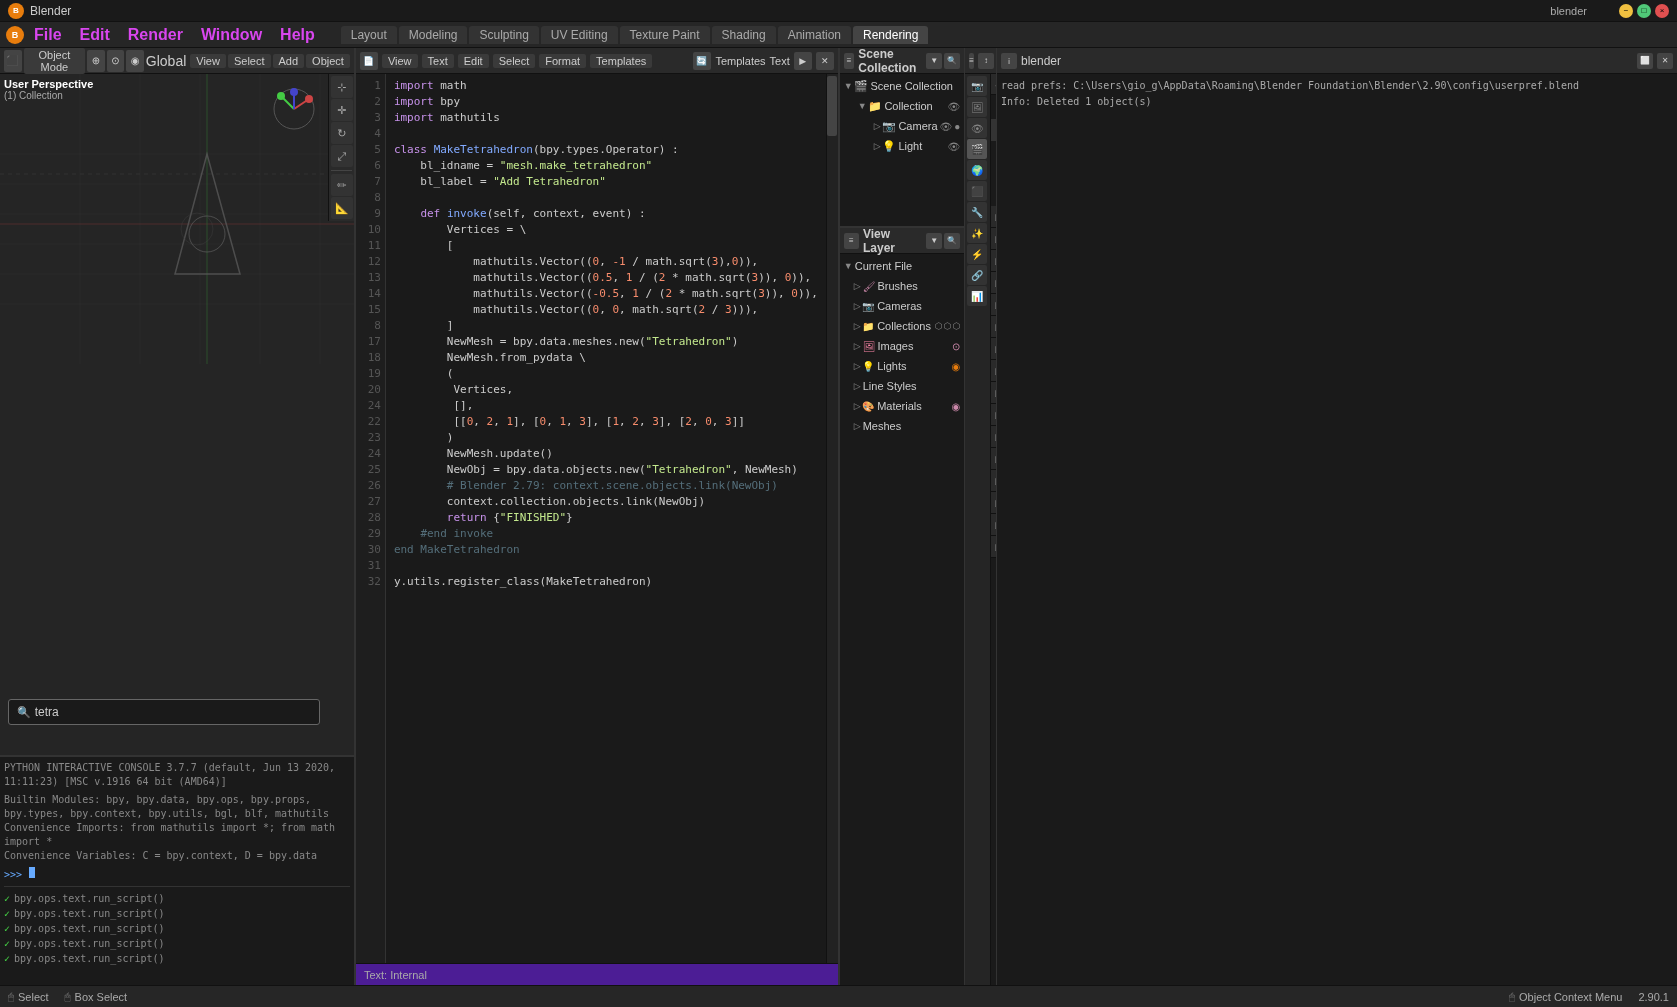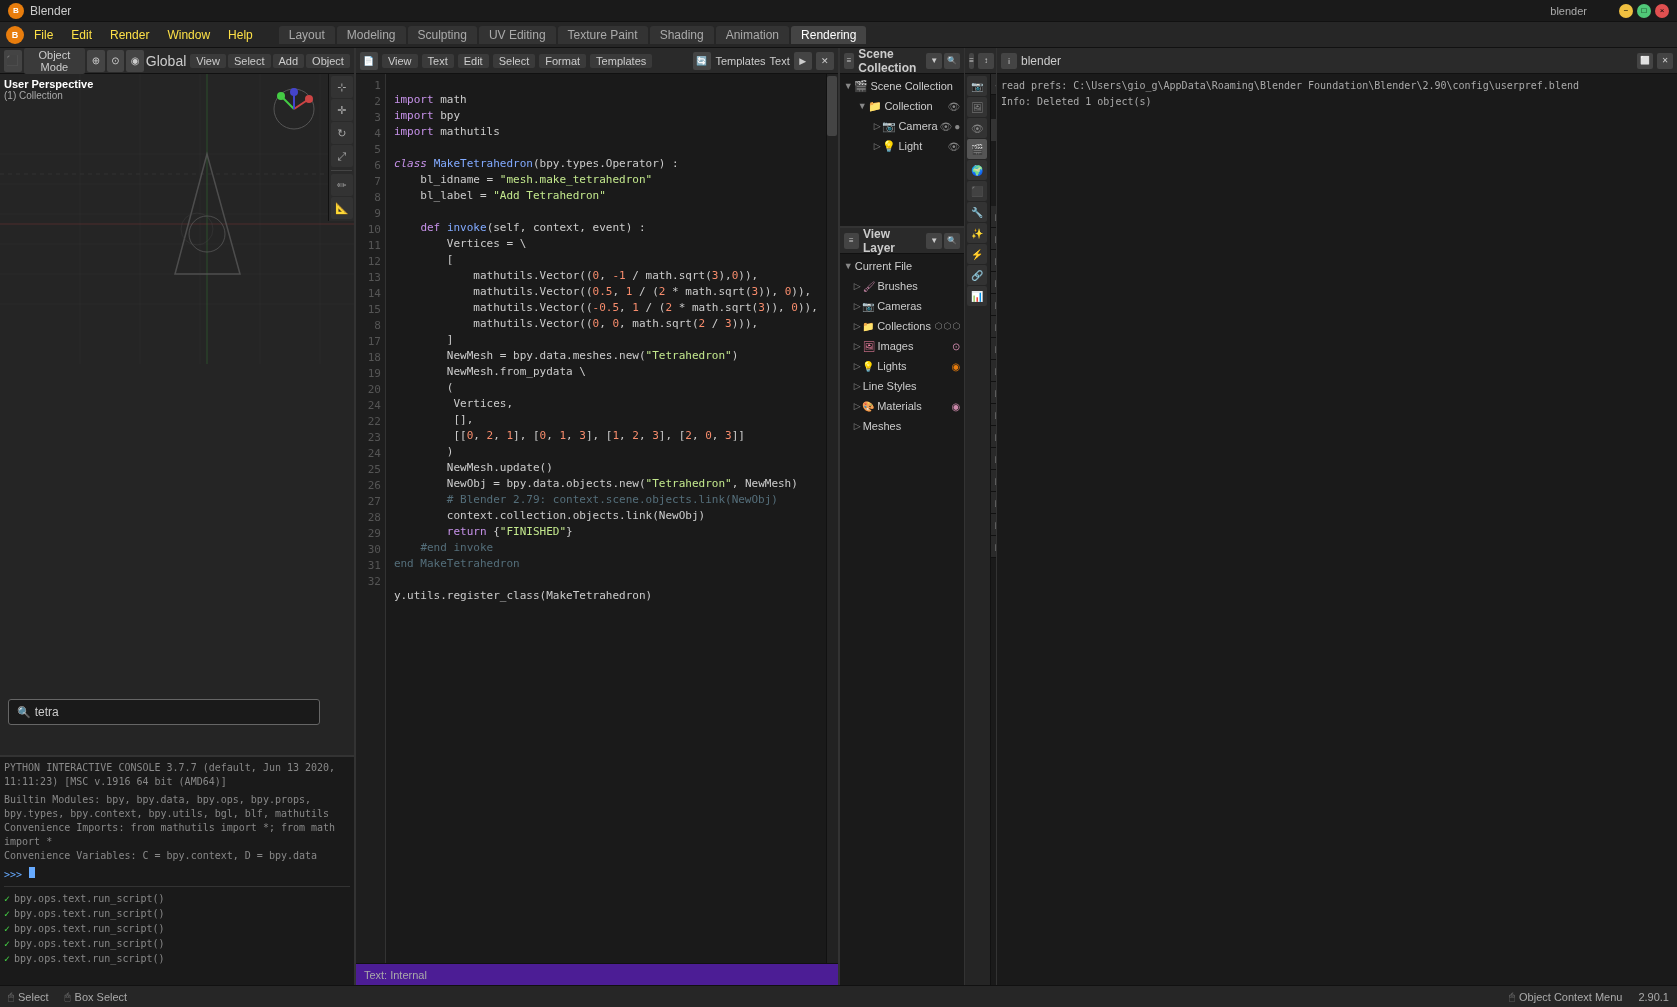--- a/index.html
+++ b/index.html
@@ -48,24 +48,25 @@
       display: flex;
       align-items: center;
       background: #262626;
       height: 26px;
       padding: 0 6px;
       gap: 2px;
       border-bottom: 1px solid #111;
     }
     .menu-item {
       padding: 2px 8px;
-      color: #fde047;
+      color: #d946ef;
       cursor: pointer;
       border-radius: 3px;
-      font-size: 12px;
+      font-size: 16px;
+      font-weight: bold;
     }
     .workspace-tabs {
       margin-left: 16px;
       display: flex;
       gap: 2px;
     }
     .ws-tab {
       padding: 2px 10px;
       background: #333;
       color: #aaa;
@@ -331,25 +332,25 @@
           <div>25</div>
         <div>26</div>
           <div>27</div>
           <div>28</div>
           <div>29</div>
           <div>30</div>
         <div>31</div>
           <div>32</div>
       </div>
 
-      <div style="flex:1;padding:18px 8px;color:#ccc;overflow:hidden;white-space:pre;"><span style="color:#c792ea;">import</span> math
+      <div style="flex:1;padding:4px 8px;color:#ccc;overflow:hidden;white-space:pre;"><span style="color:#c792ea;">import</span> math
 <span style="color:#c792ea;">import</span> bpy
 <span style="color:#c792ea;">import</span> mathutils
 
-<span style="color:#c792ea;font-style:italic;">class</span> <span style="color:#82aaff;">MakeTetrahedron</span>(bpy.types.Operator) :
+<span style="color:#c792ea;">class</span> <span style="color:#82aaff;">MakeTetrahedron</span>(bpy.types.Operator) :
     bl_idname = <span style="color:#c3e88d;">"mesh.make_tetrahedron"</span>
     bl_label = <span style="color:#c3e88d;">"Add Tetrahedron"</span>
 
     <span style="color:#c792ea;">def</span> <span style="color:#82aaff;">invoke</span>(self, context, event) :
         Vertices = \
         [
             mathutils.Vector((<span style="color:#f78c6c;">0</span>, <span style="color:#f78c6c;">-1</span> / math.sqrt(<span style="color:#f78c6c;">3</span>),<span style="color:#f78c6c;">0</span>)),
             mathutils.Vector((<span style="color:#f78c6c;">0.5</span>, <span style="color:#f78c6c;">1</span> / (<span style="color:#f78c6c;">2</span> * math.sqrt(<span style="color:#f78c6c;">3</span>)), <span style="color:#f78c6c;">0</span>)),
             mathutils.Vector((<span style="color:#f78c6c;">-0.5</span>, <span style="color:#f78c6c;">1</span> / (<span style="color:#f78c6c;">2</span> * math.sqrt(<span style="color:#f78c6c;">3</span>)), <span style="color:#f78c6c;">0</span>)),
             mathutils.Vector((<span style="color:#f78c6c;">0</span>, <span style="color:#f78c6c;">0</span>, math.sqrt(<span style="color:#f78c6c;">2</span> / <span style="color:#f78c6c;">3</span>))),

